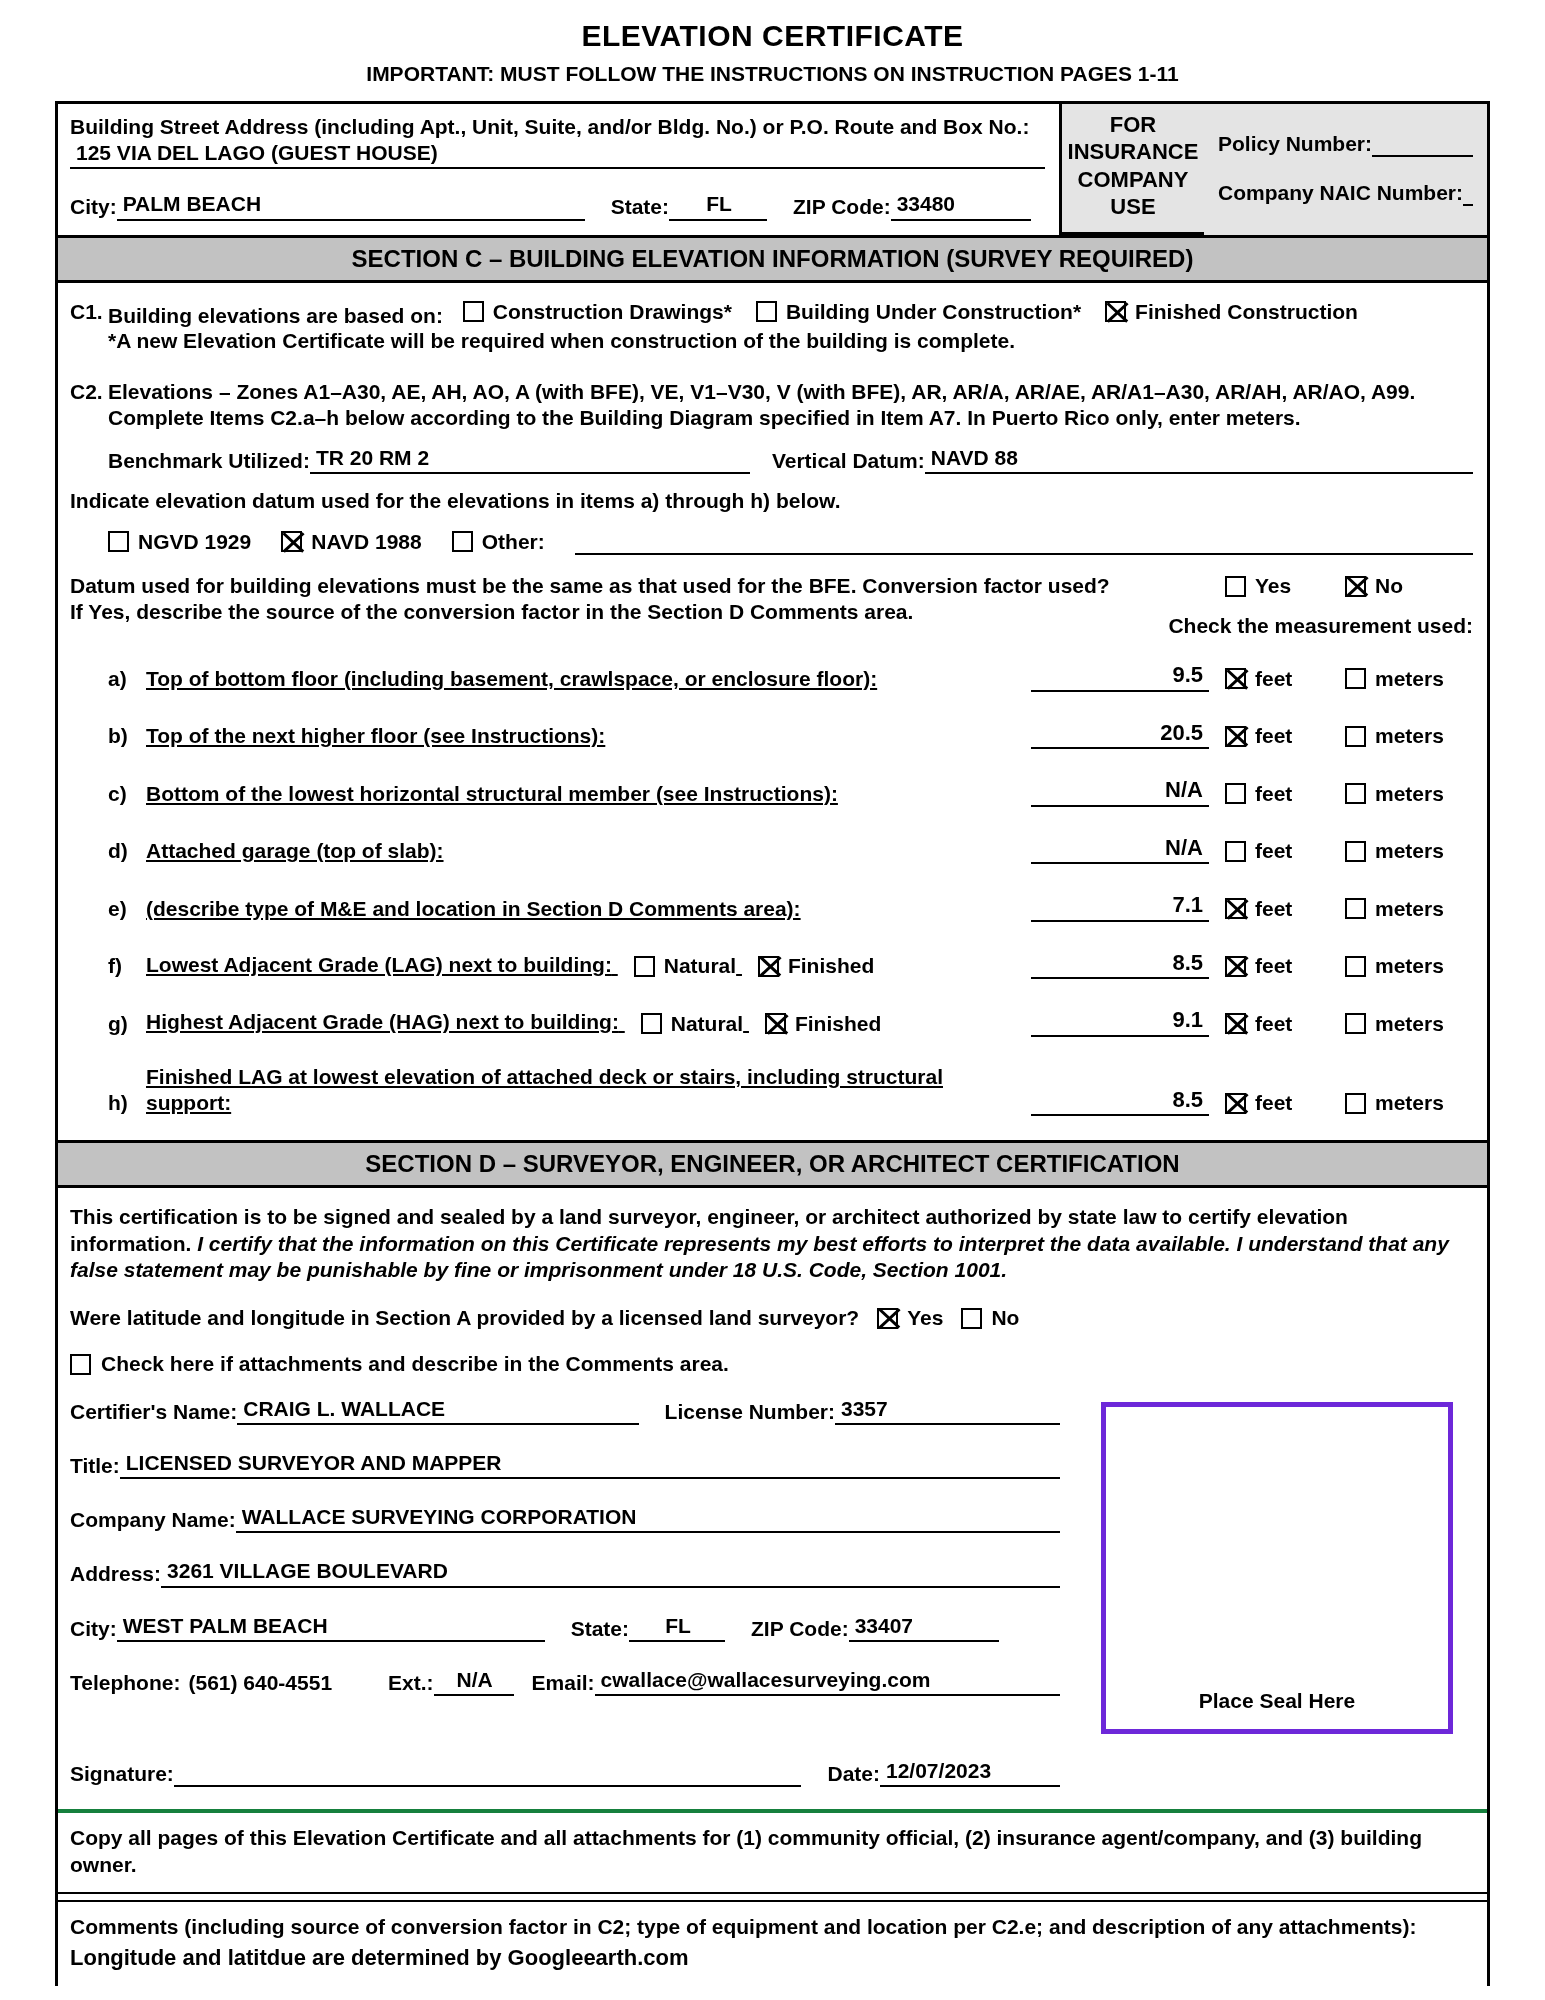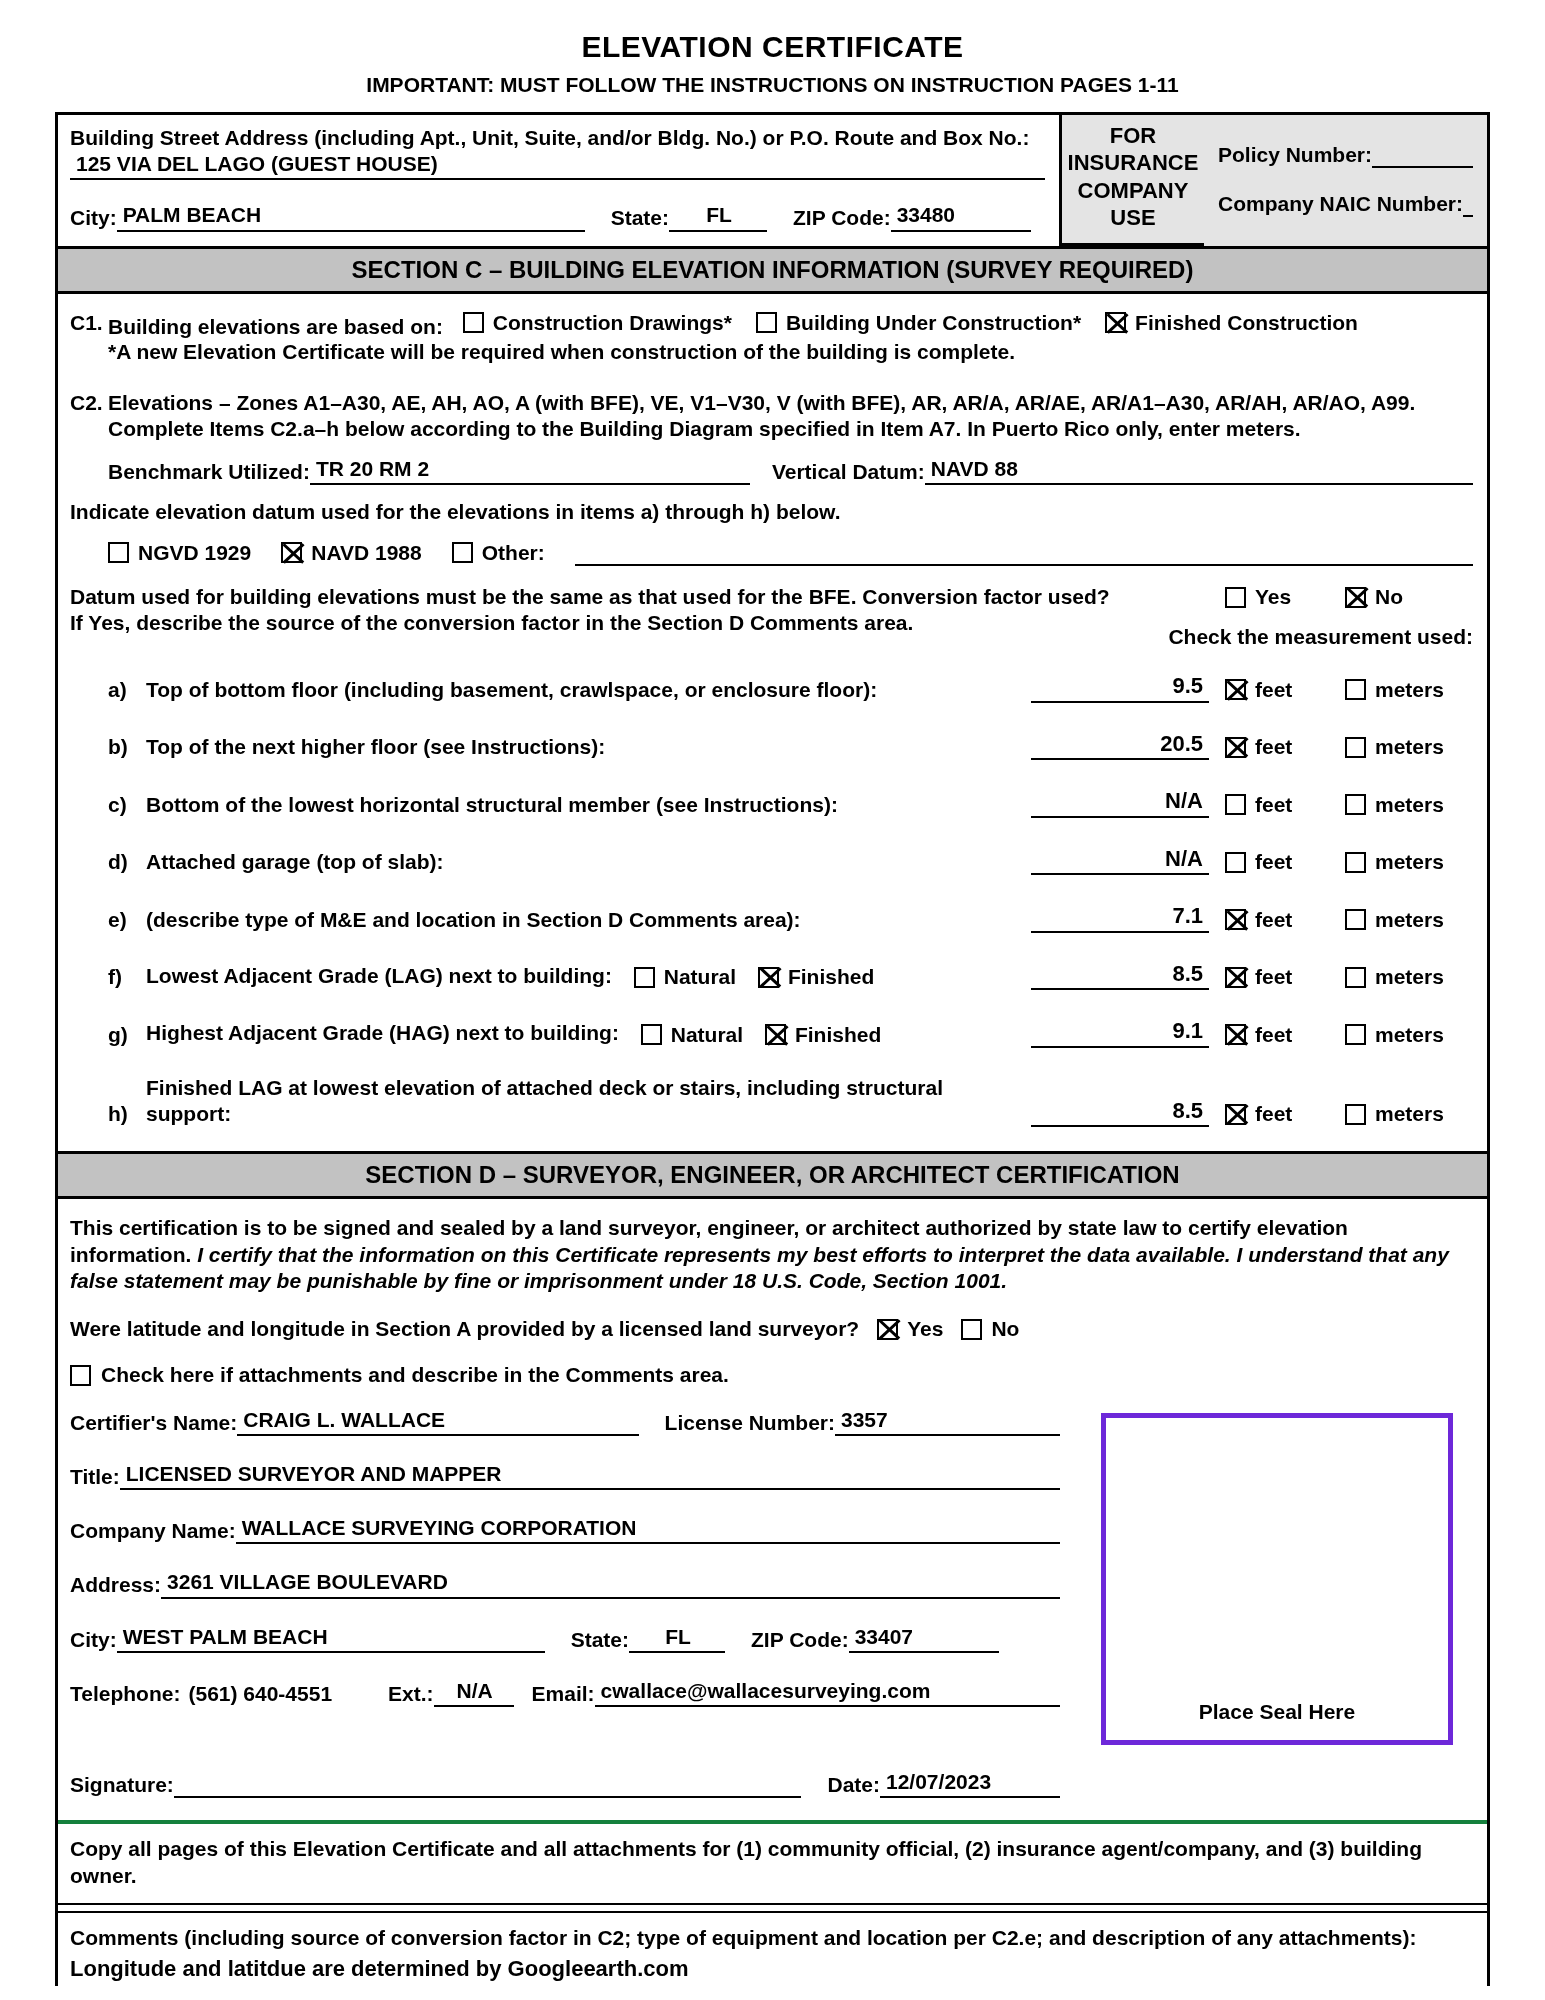--- a/index.html
+++ b/index.html
@@ -4,21 +4,21 @@
 <style>
   * { box-sizing: border-box; margin: 0; padding: 0; }
   html, body { background: #ffffff; }
   body {
     width: 1545px;
     font-family: "Liberation Sans", "DejaVu Sans", sans-serif;
     color: #000;
   }
   .page {
     width: 1545px; height: 1986px;
-    padding: 28px 55px 0 55px;
+    padding: 17px 55px 0 55px;
     overflow: hidden;
     font-weight: bold;
     font-size: 21px;
     line-height: 1.25;
   }
   .title { text-align: center; font-size: 30px; letter-spacing: .5px; }
   .subtitle { text-align: center; font-size: 21px; margin-top: 6px; }
 
   .form-box { border: 3px solid #000; margin-top: 14px; }
 
@@ -89,21 +89,21 @@
   
   .meas { display: flex; align-items: flex-end; flex: none; }
   .mval { width: 178px; text-align: right; border-bottom: 2px solid #000; padding: 0 6px 1px 0; font-size: 22px; white-space: nowrap; }
   .mcell { display: inline-flex; align-items: center; gap: 9px; margin-left: 16px; }
   .mcell.c1w { width: 104px; }
   .mcell.c2w { width: 128px; }
 
   .items { margin-top: 22px; }
   .item { display: flex; align-items: flex-end; margin: 0 0 27px 38px; }
   .item .ltr { width: 38px; flex: none; }
-  .item .lbl { flex: 1; padding-right: 10px; }
+  .item .lbl { flex: 1; padding-right: 10px; text-decoration: underline; }
   .item .lbl .inopt { margin-left: 16px; }
 
   
   .d-par { margin-bottom: 22px; }
   .d-question { display: flex; align-items: center; margin: 4px 0 20px 0; }
   .d-question .inopt { margin-left: 18px; }
   .d-attach { display: flex; align-items: center; gap: 10px; margin-bottom: 18px; }
 
   .cert-grid { display: flex; }
   .cert-left { flex: 1; padding-right: 28px; }

